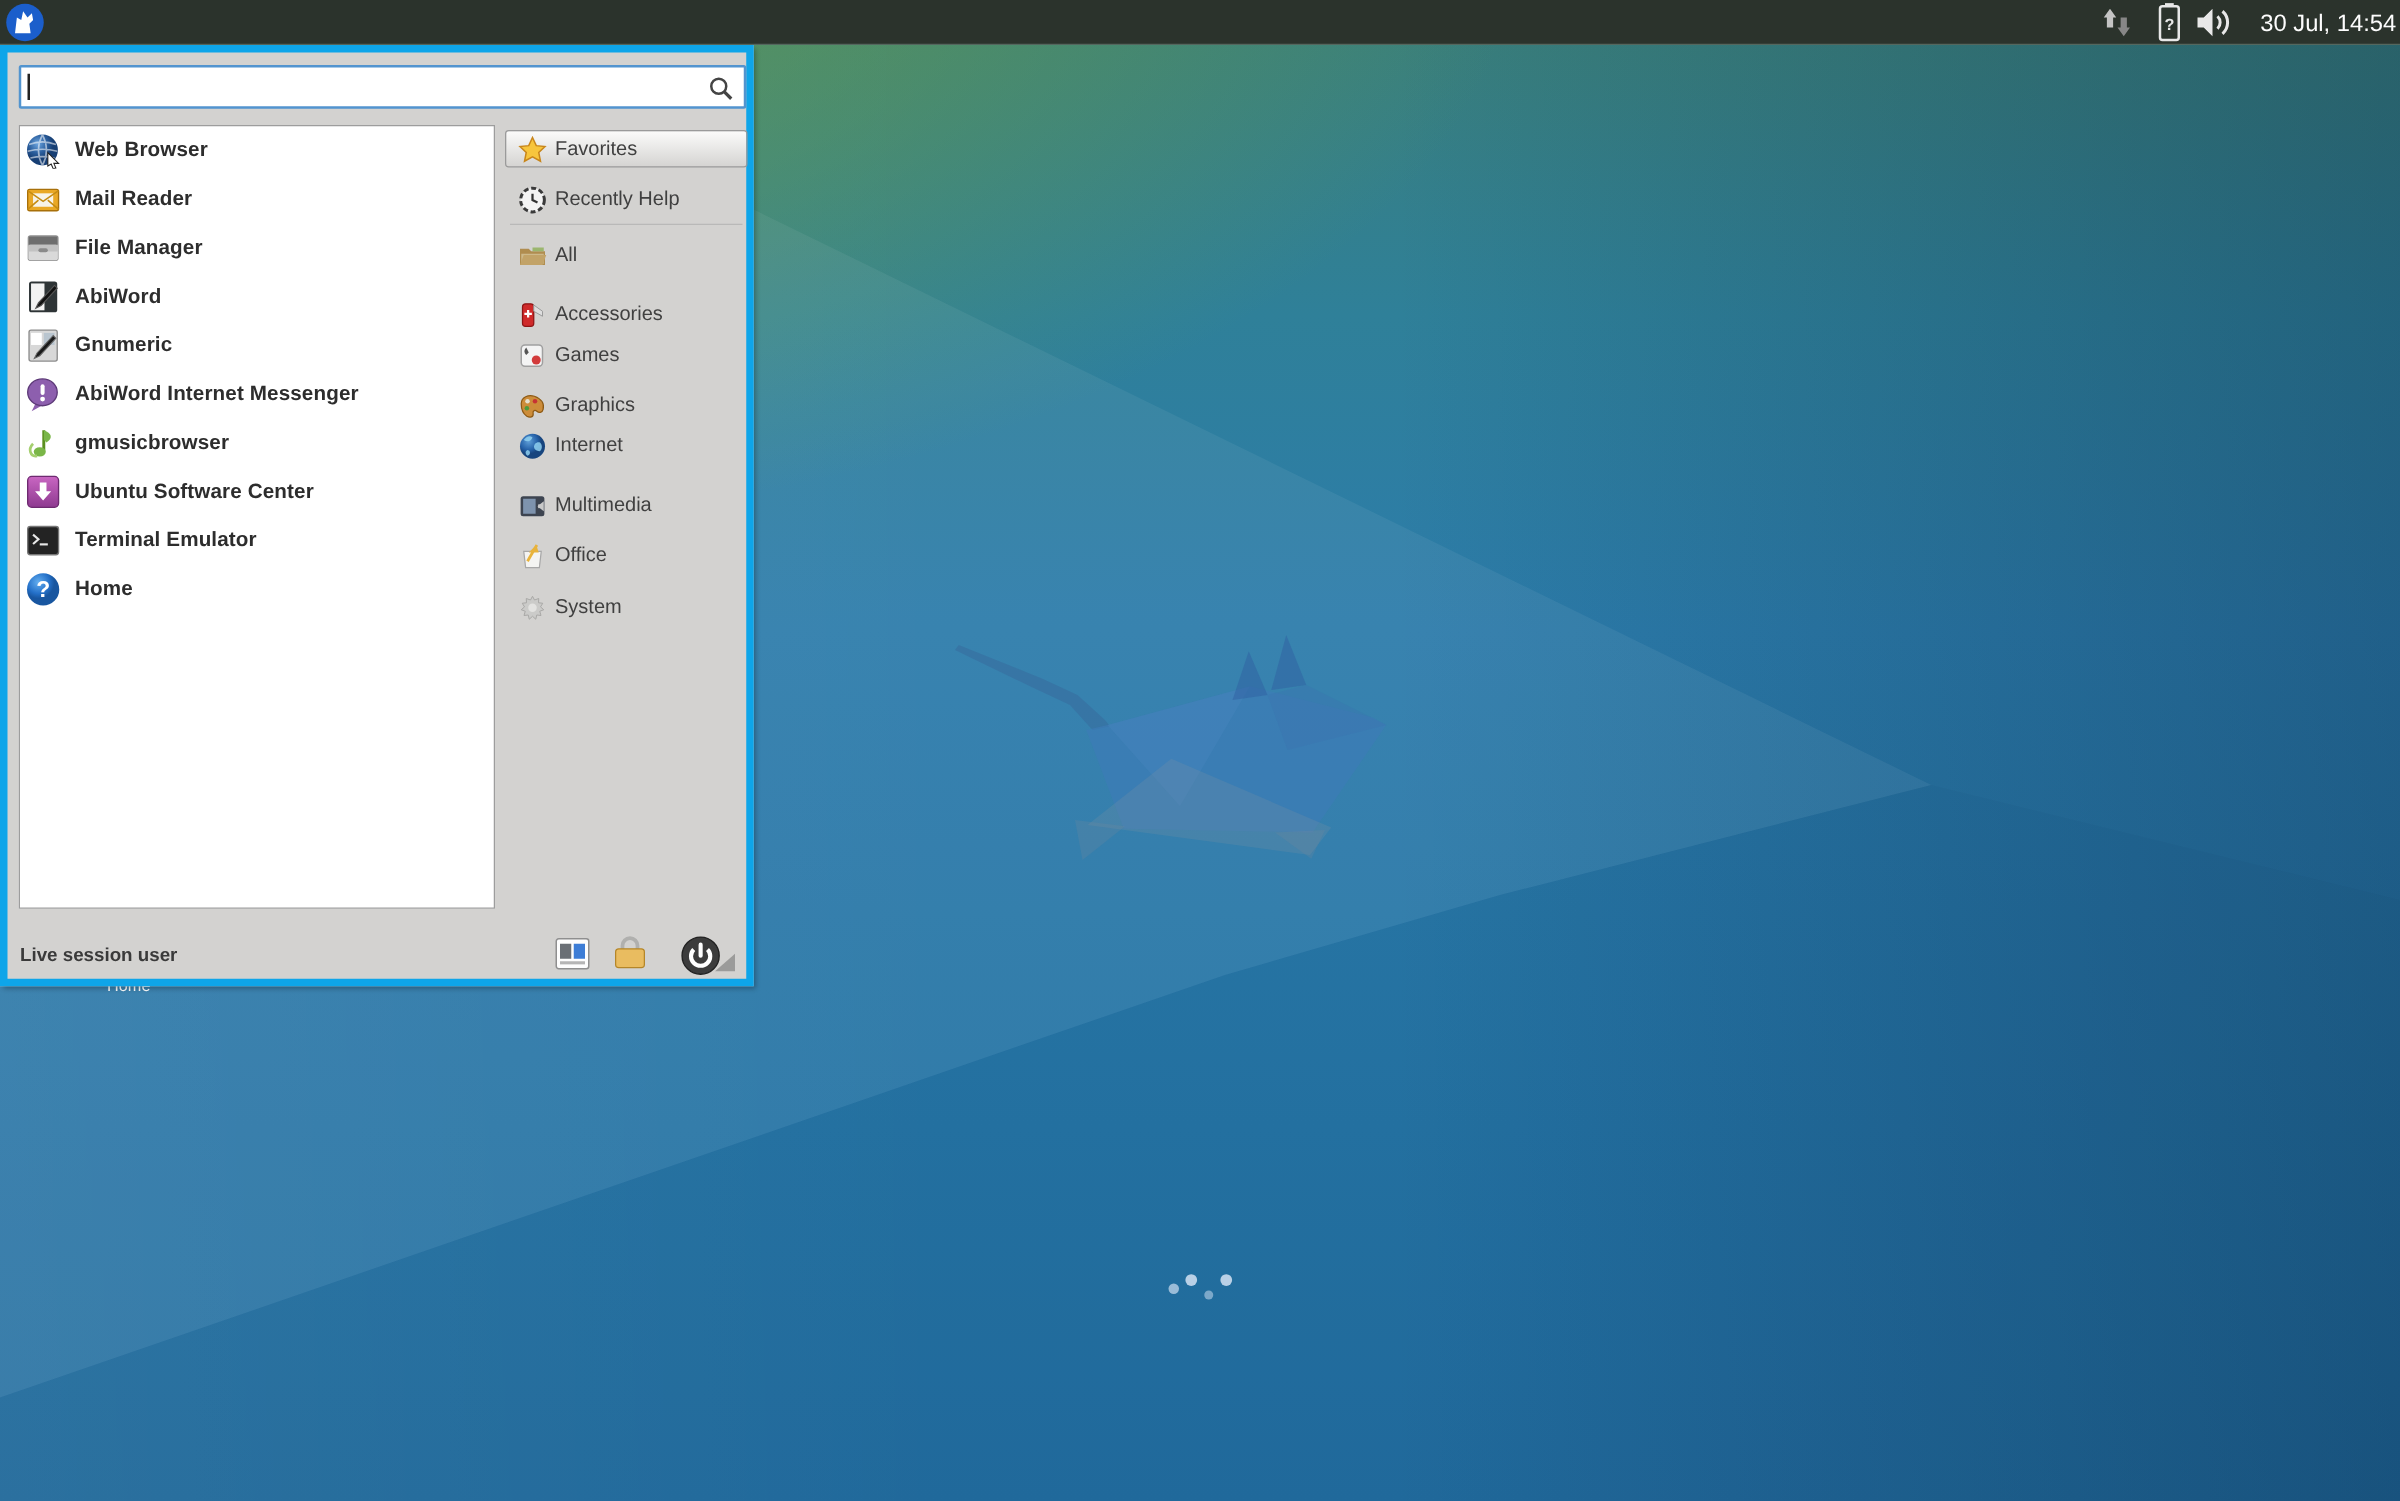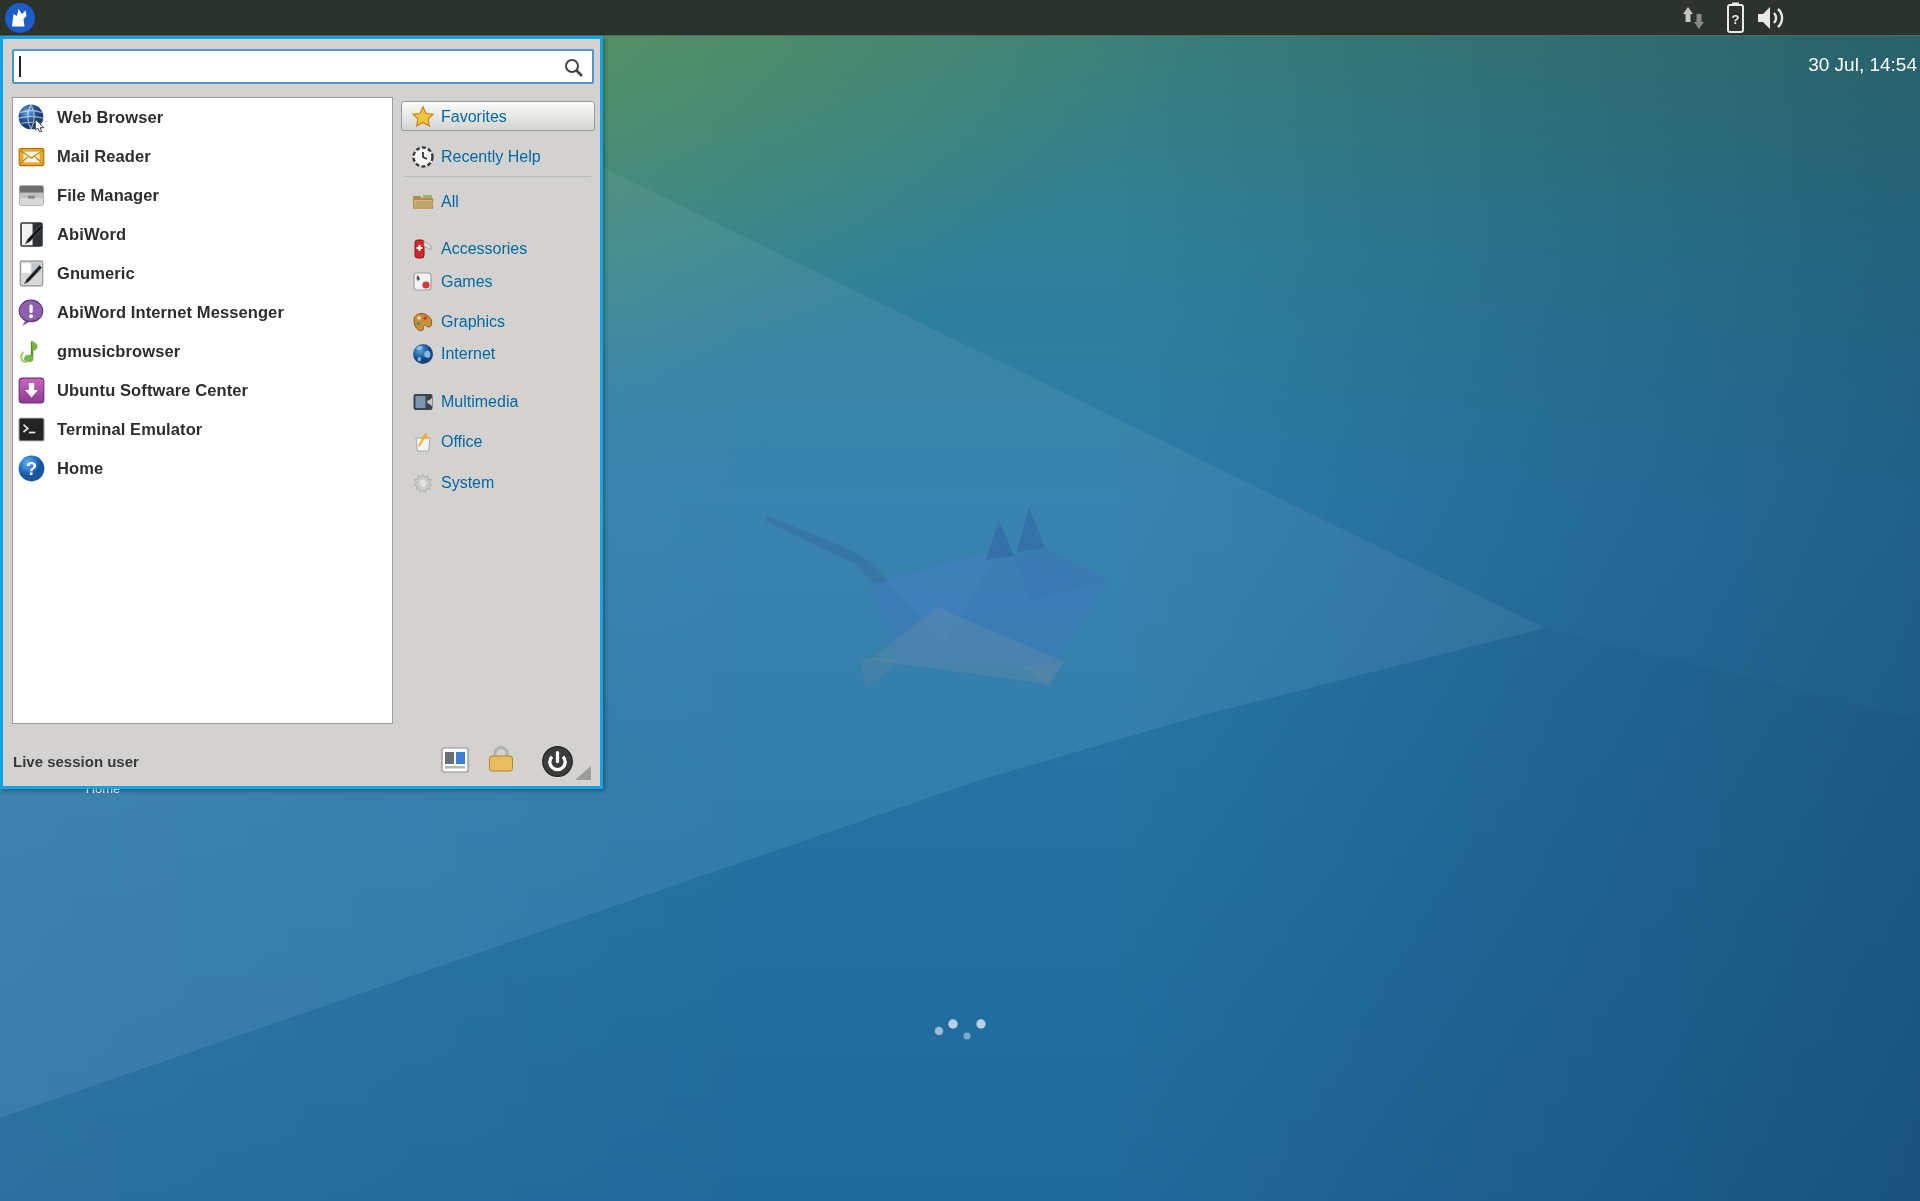--- a/index.html
+++ b/index.html
@@ -8,36 +8,36 @@
   #desktop{position:absolute;left:0;top:0;width:1920px;height:1201px;
     background-color:#2a79a8;
     background-image:
       radial-gradient(ellipse 900px 480px at 320px -60px, rgba(120,170,60,0.55) 0%, rgba(120,170,60,0.30) 52%, rgba(120,170,60,0) 100%),
       linear-gradient(to right, rgba(255,255,255,0.05) 0%, rgba(255,255,255,0) 40%, rgba(5,30,60,0) 58%, rgba(5,30,60,0.30) 100%),
       linear-gradient(to bottom, #3b7f78 0%, #2f8099 21%, #2c7cab 42%, #2573a4 75%, #226c9e 100%);
   }
   #panel{position:absolute;left:0;top:0;width:1920px;height:36px;background:#2b332c;
     border-bottom:1px solid rgba(160,200,190,0.35);box-sizing:border-box;}
   #clock{position:absolute;right:3px;top:0;height:36px;line-height:39px;color:#fdfdfd;
-    font-size:19px;margin-top:45px;}
+    font-size:19px;}
   #menu{position:absolute;left:0;top:36px;width:603px;height:753px;background:#d3d2d0;
-    border:3px solid #0ea5e9;box-sizing:border-box;box-shadow:2px 2px 4px rgba(0,0,0,0.3);}
+    border:6px solid #0ea5e9;box-sizing:border-box;box-shadow:2px 2px 4px rgba(0,0,0,0.3);}
   #search{position:absolute;left:9px;top:10px;width:582px;height:35px;background:#fff;
     border:2px solid #5294cf;border-radius:2px;box-sizing:border-box;}
   #search .caret{position:absolute;left:5px;top:5px;width:2px;height:21px;background:#222;}
   #applist{position:absolute;left:9px;top:58px;width:381px;height:627px;background:#fff;
     border:1px solid #9d9d9d;box-sizing:border-box;}
   .app{position:absolute;left:0;width:100%;height:39px;}
   .app .ic{position:absolute;left:14px;top:5px;width:29px;height:29px;}
   .app .tx{position:absolute;left:54px;top:0;height:39px;line-height:39px;
     font-size:16.5px;font-weight:700;color:#2d2d2d;letter-spacing:0.1px;}
   .cat{position:absolute;left:398px;width:195px;height:40px;}
   .cat .ic{position:absolute;left:10px;top:8px;width:24px;height:24px;}
   .cat .tx{position:absolute;left:40px;top:0;height:40px;line-height:40px;
-    font-size:16px;color:#0369a1;}
+    font-size:16px;color:#404040;}
   #favbtn{position:absolute;left:398px;top:62px;width:194px;height:30px;
     background:linear-gradient(to bottom,#fbfbfa,#d5d4d2);border:1px solid #9a9a9a;
     border-radius:3px;box-sizing:border-box;}
   #catsep{position:absolute;left:402px;top:137px;width:186px;height:1px;background:#b9b9b8;}
   #footuser{position:absolute;left:10px;top:714px;font-size:15px;font-weight:700;color:#3a3a3a;}
   .fbtn{position:absolute;top:706px;width:30px;height:30px;}
   #grip{position:absolute;right:9px;bottom:6px;width:0;height:0;
     border-left:16px solid transparent;border-bottom:14px solid #9b9b9a;}
 </style>
 </head>

